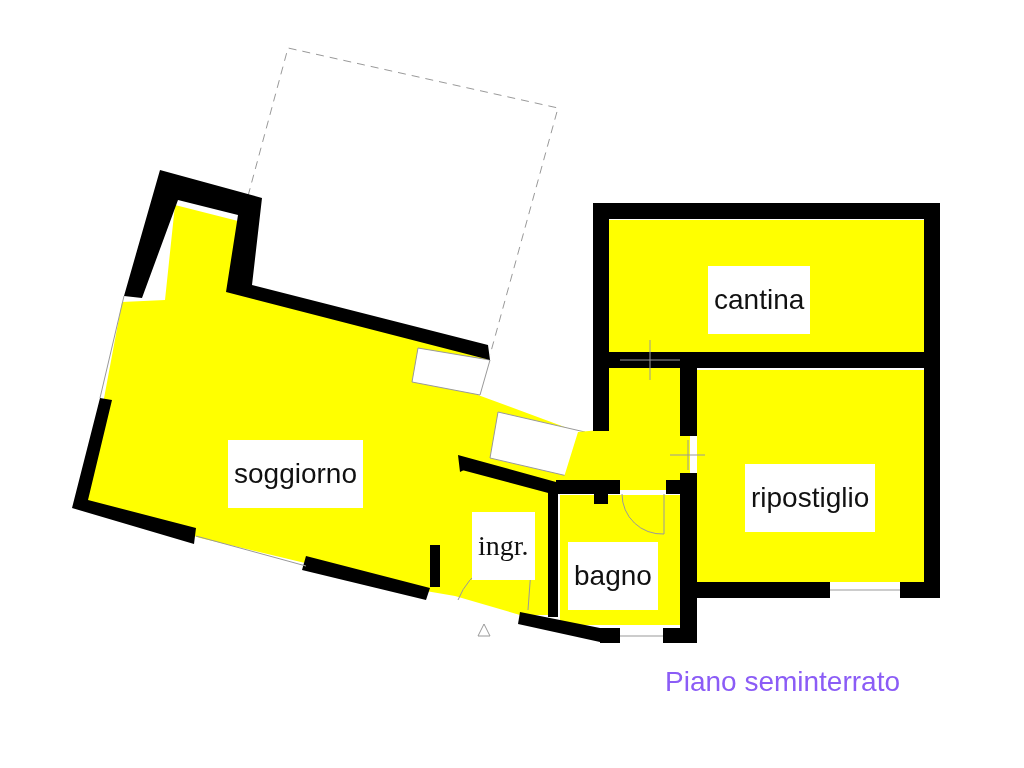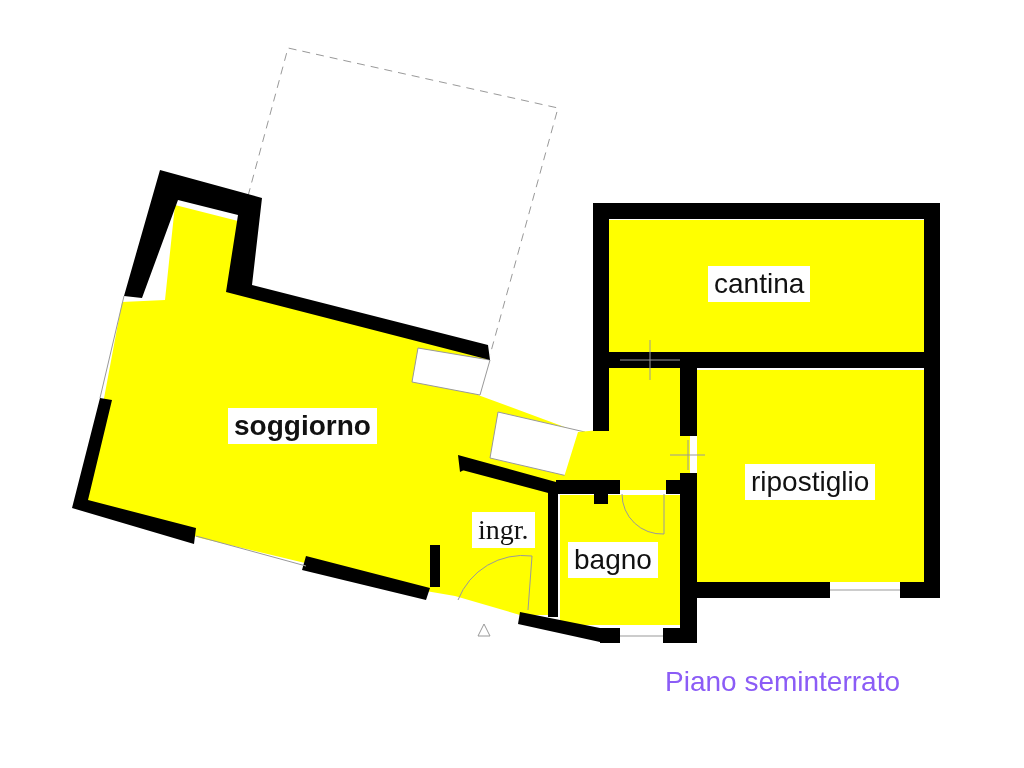--- a/index.html
+++ b/index.html
@@ -1,18 +1,18 @@
 <!DOCTYPE html>
 <html><head>
 <meta charset="utf-8">
 <style>
   html,body{margin:0;padding:0;background:#fff;}
   body{width:1024px;height:768px;position:relative;overflow:hidden;font-family:"Liberation Sans",sans-serif;}
   svg{position:absolute;left:0;top:0;}
-  .lbl{position:absolute;background:#fff;color:#111;font-size:28px;line-height:1;padding:4px 6px;white-space:nowrap;}
+  .lbl{position:absolute;background:#fff;color:#111;font-size:28px;line-height:1;padding:20px 6px;white-space:nowrap;}
   .caption{position:absolute;color:#8b5cf6;font-size:28px;white-space:nowrap;}
 </style>
 </head>
 <body>
 
 <svg width="1024" height="768" viewBox="0 0 1024 768">
 
   <polyline points="248,196 288,48 558,108 490,355" fill="none" stroke="#999" stroke-width="1" stroke-dasharray="8,6"></polyline>
 
   <polygon points="175,205 242,222 234,283 488,348 478,395 578,432 578,480 555,488 555,615 520,615 455,596 420,590 305,563 200,538 85,500 122,302 165,300" fill="#ffff00"></polygon>
@@ -65,19 +65,19 @@
     <path d="M622,494 A40,40 0 0 0 664,534"></path>
     <line x1="664" y1="494" x2="664" y2="534"></line>
     <line x1="650" y1="340" x2="650" y2="380"></line>
     <line x1="620" y1="360" x2="680" y2="360"></line>
     <line x1="688" y1="440" x2="688" y2="470"></line>
     <line x1="670" y1="455" x2="705" y2="455"></line>
     <polygon points="484,624 478,636 490,636"></polygon>
   </g>
 </svg>
 
-<div class="lbl" style="left:228px;top:408px;font-weight:bold;">soggiorno</div>
+<div class="lbl" style="left:228px;top:440px;">soggiorno</div>
 <div class="lbl" style="left:472px;top:512px;font-family:Liberation Serif, serif;">ingr.</div>
 <div class="lbl" style="left:568px;top:542px;">bagno</div>
 <div class="lbl" style="left:708px;top:266px;">cantina</div>
 <div class="lbl" style="left:745px;top:464px;">ripostiglio</div>
 
 <div class="caption" style="left:665px;top:666px;">Piano seminterrato</div>
 
 </body></html>

